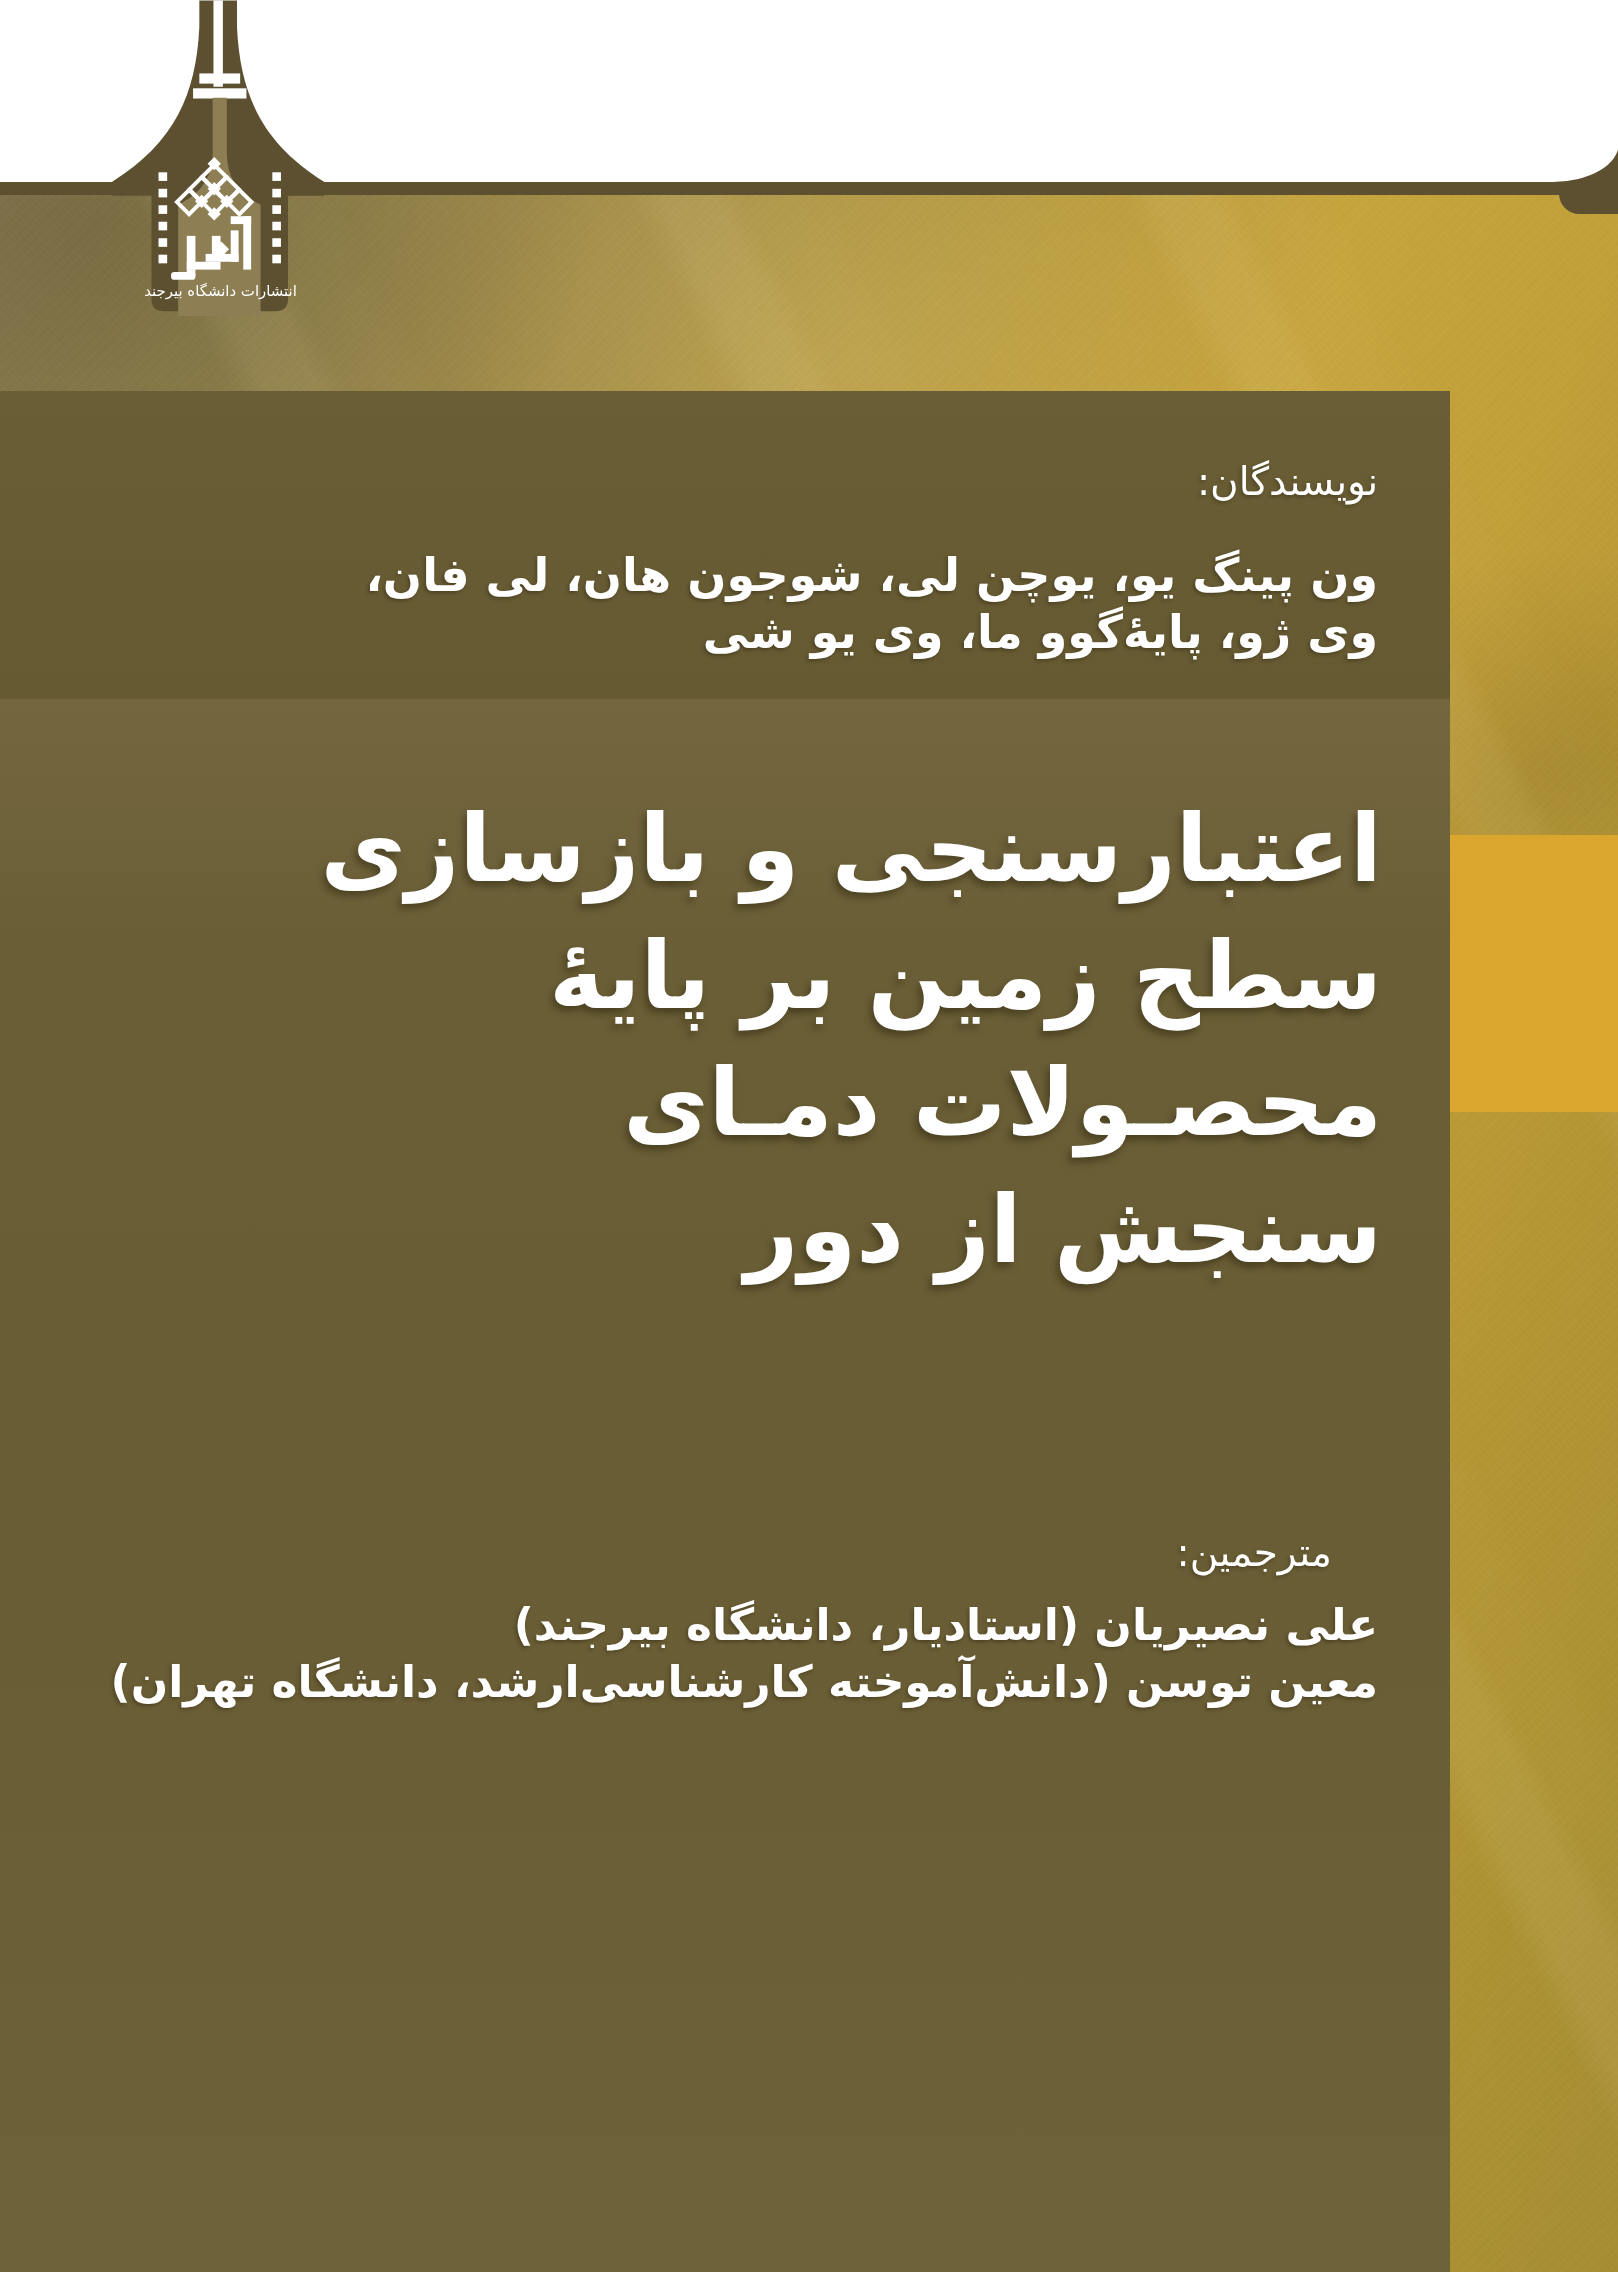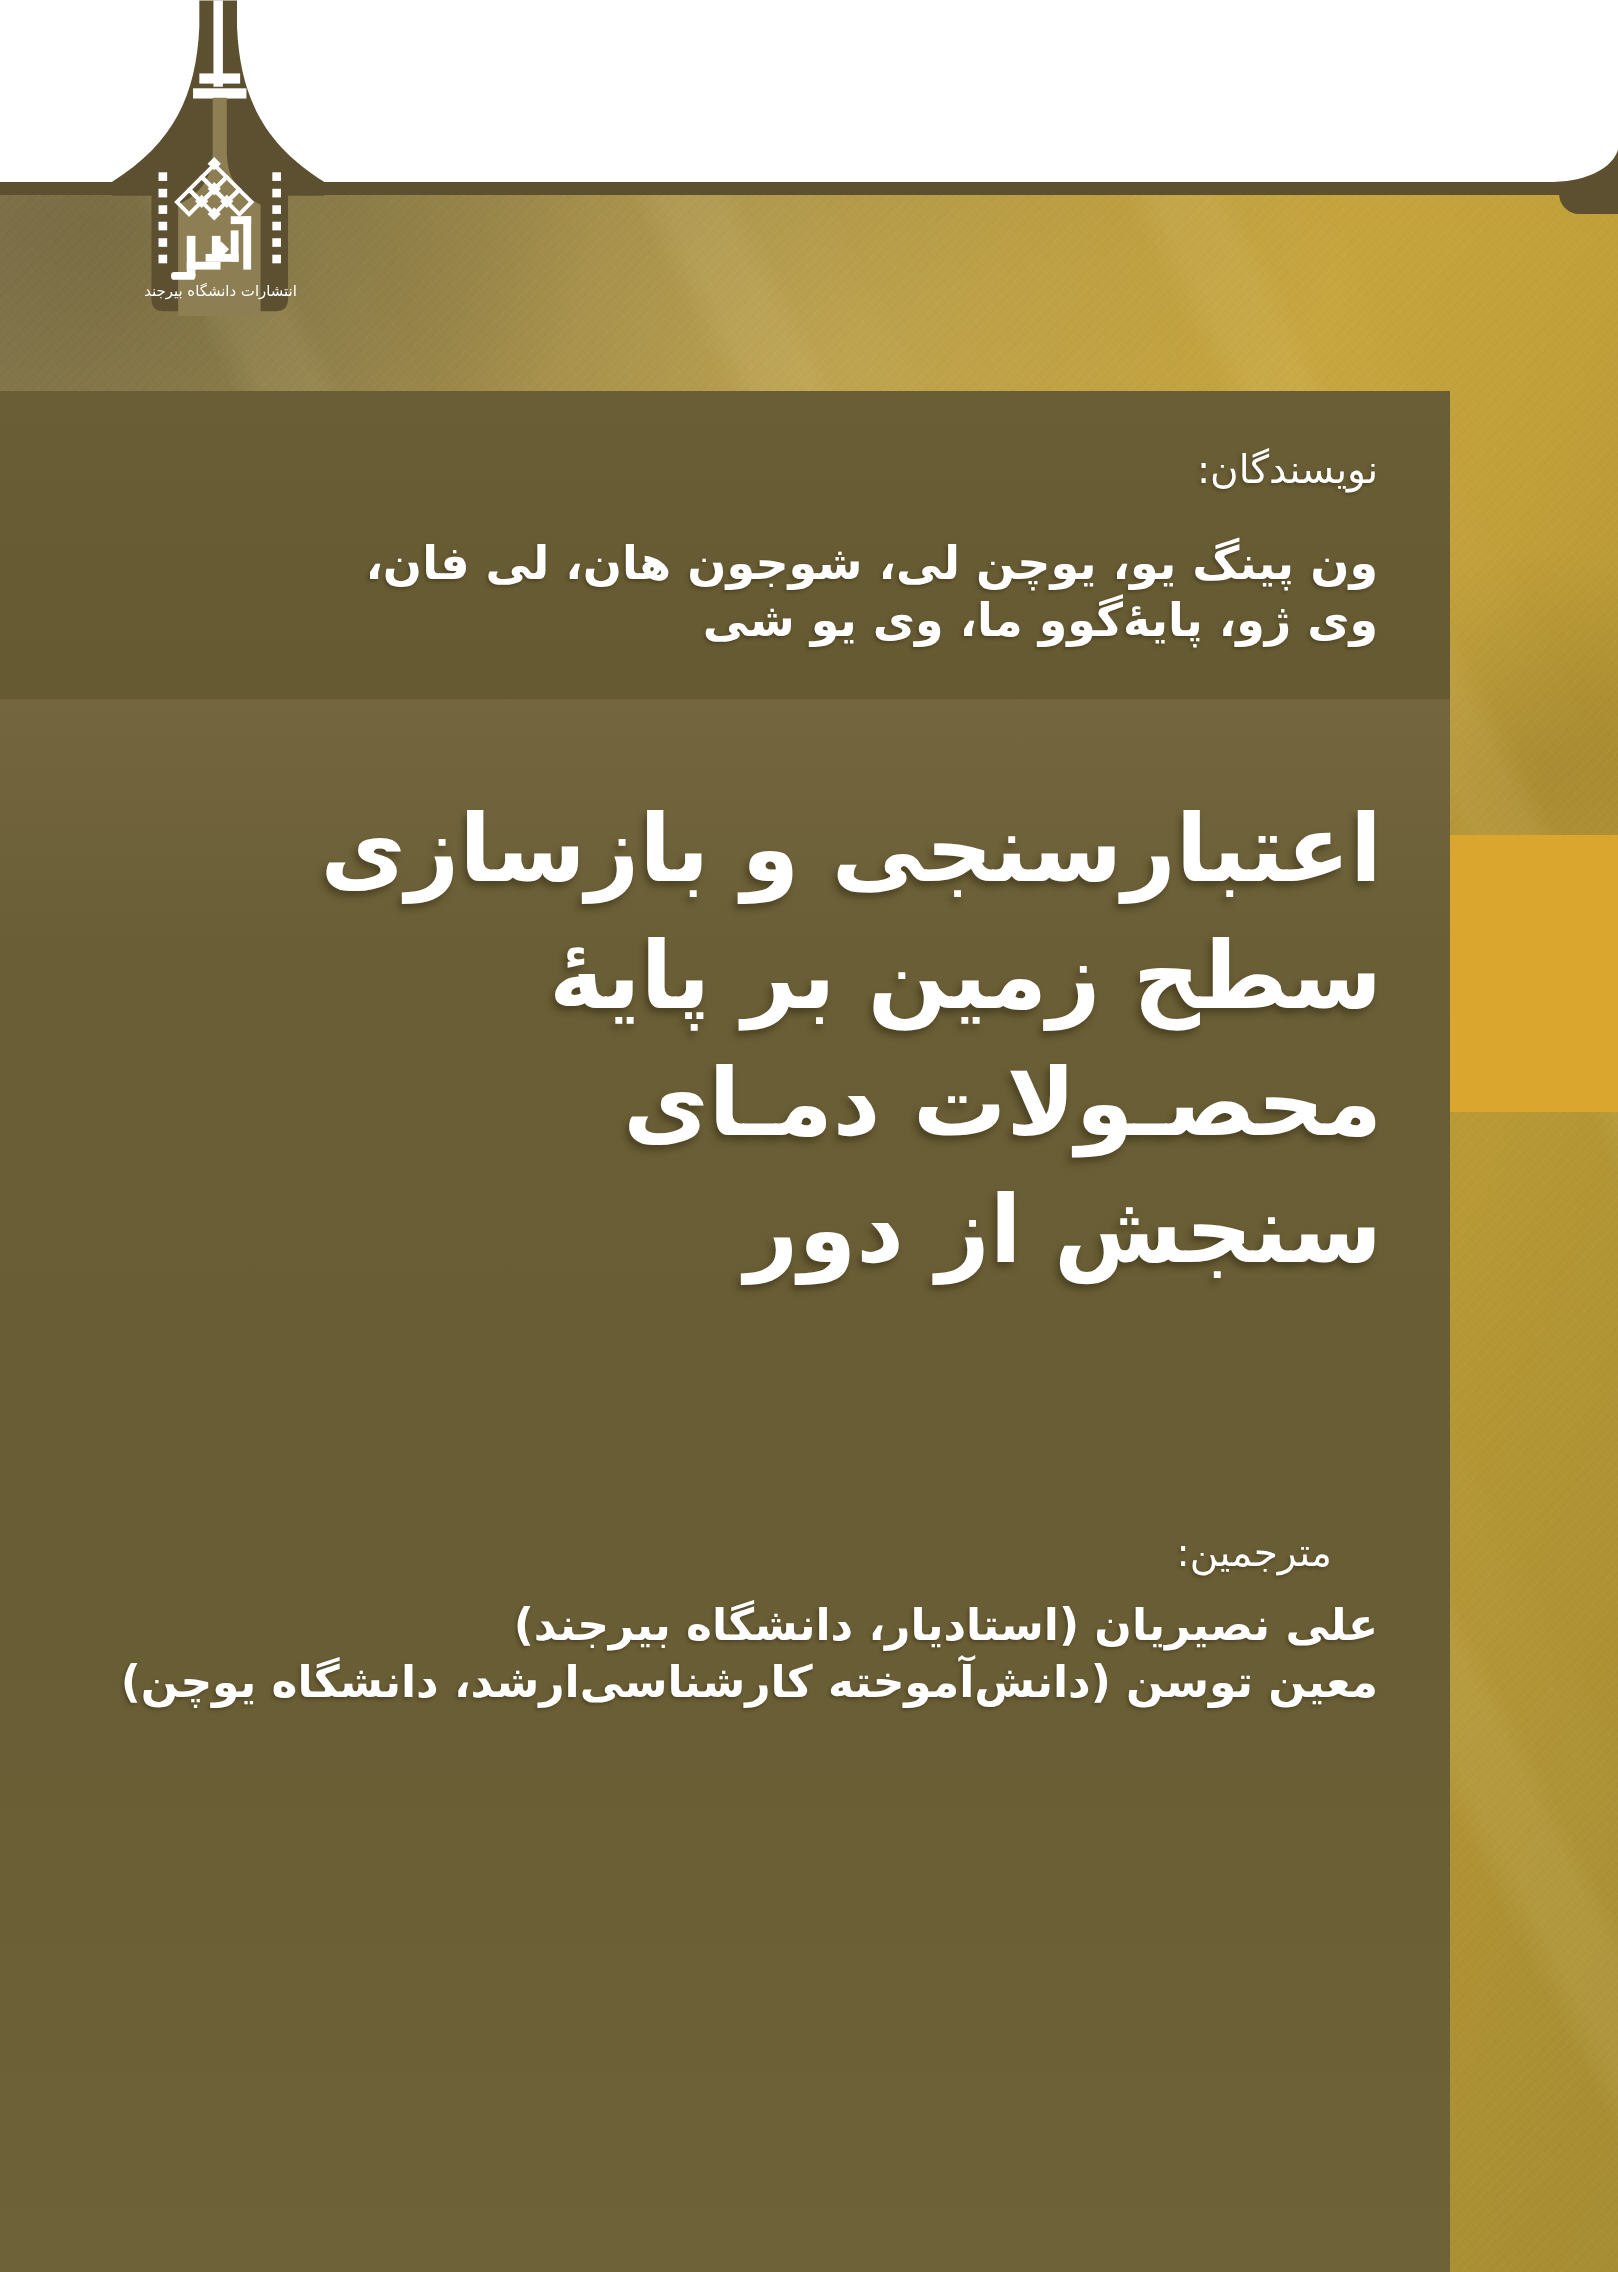--- a/index.html
+++ b/index.html
@@ -52,21 +52,21 @@
     position:absolute;left:0;top:699px;width:1450px;height:1573px;z-index:2;
     background:linear-gradient(180deg,#746740 0%,#6a5e36 16%,#695d35 58%,#6e6238 100%);
   }
   .accent-rect{
     position:absolute;left:1450px;top:835px;width:169px;height:277px;
     background:#dba62d;z-index:2;
   }
   
   .rtl{direction:rtl;text-align:right;color:#fff;}
   .authors-block{
-    position:absolute;left:0;top:444px;width:1450px;z-index:5;
+    position:absolute;left:0;top:456px;width:1450px;z-index:5;
     padding:0 72px 0 0;box-sizing:border-box;
   }
   .section-label{
     font-size:39px;font-weight:400;line-height:52px;
     text-shadow:-1.6px 2.4px 3.9px rgba(40,33,12,.38);
   }
   .authors-names{
     margin-top:39px;font-size:46px;font-weight:bold;line-height:57px;
     text-shadow:-1.6px 2.4px 3.9px rgba(40,33,12,.40);
   }
@@ -175,18 +175,18 @@
     <div class="line">اعتبارسنجی و بازسازی</div>
     <div class="line">سطح زمین بر پایۀ</div>
     <div class="line">محصـولات دمـای</div>
     <div class="line">سنجش از دور</div>
   </div>
 
   <div class="translators-block rtl">
     <div class="section-label line t-label">مترجمین:</div>
     <div class="translators-names">
       <div class="line">علی نصیریان (استادیار، دانشگاه بیرجند)</div>
-      <div class="line">معین توسن (دانش‌آموخته کارشناسی‌ارشد، دانشگاه یوچن)</div>
+      <div class="line">معین توسن (دانش‌آموخته کارشناسی‌ارشد، دانشگاه تهران)</div>
     </div>
   </div>
 
 </div>
 
 
 </body></html>

